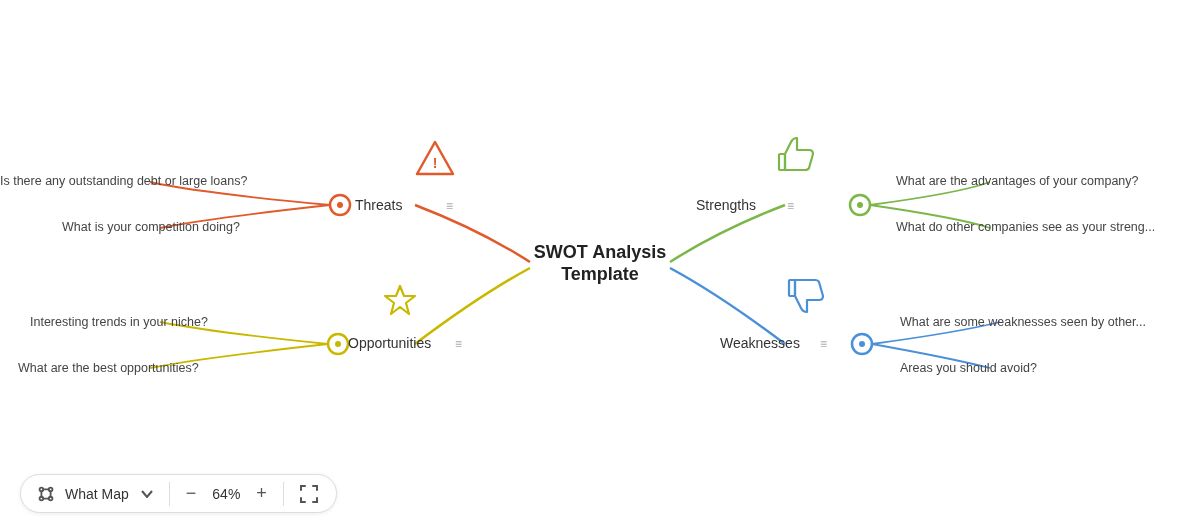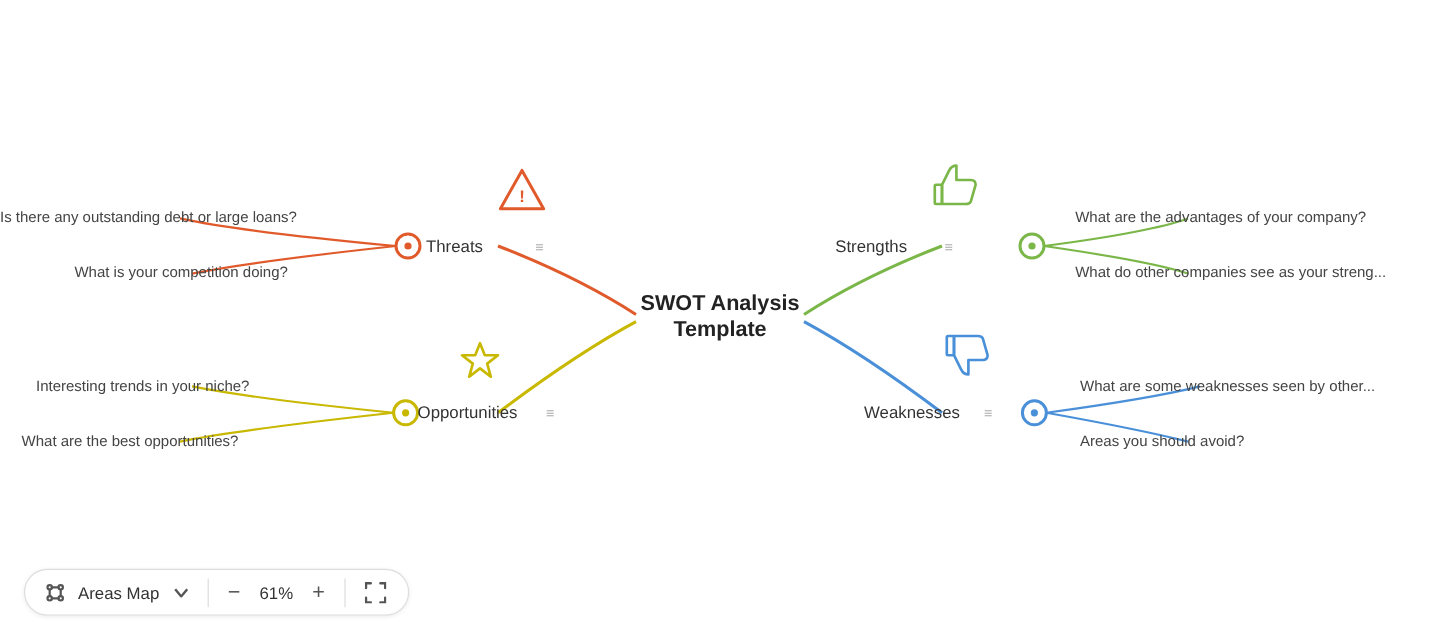--- a/index.html
+++ b/index.html
@@ -169,33 +169,33 @@
     <svg class="mindmap-icon" viewBox="0 0 24 24" fill="none" stroke="#555" stroke-width="2" stroke-linecap="round">
       <circle cx="7" cy="7" r="2"></circle>
       <circle cx="17" cy="7" r="2"></circle>
       <circle cx="7" cy="17" r="2"></circle>
       <circle cx="17" cy="17" r="2"></circle>
       <line x1="9" y1="7" x2="15" y2="7"></line>
       <line x1="7" y1="9" x2="7" y2="15"></line>
       <line x1="9" y1="17" x2="15" y2="17"></line>
       <line x1="17" y1="9" x2="17" y2="15"></line>
     </svg>
-    <span class="toolbar-label">Areas Map</span>
+    <span class="toolbar-label">What Map</span>
     <button class="toolbar-btn">
       <svg width="12" height="8" viewBox="0 0 12 8" fill="none" stroke="#555" stroke-width="2">
         <polyline points="1,1 6,7 11,1"></polyline>
       </svg>
     </button>
   </div>
 
   <div class="toolbar-divider"></div>
 
   <div class="toolbar-section">
     <button class="toolbar-btn">−</button>
-    <span class="zoom-value">61%</span>
+    <span class="zoom-value">64%</span>
     <button class="toolbar-btn">+</button>
   </div>
 
   <div class="toolbar-divider"></div>
 
   <button class="toolbar-btn">
     <svg width="18" height="18" viewBox="0 0 18 18" fill="none" stroke="#555" stroke-width="2" stroke-linecap="round">
       <polyline points="1,5 1,1 5,1"></polyline>
       <polyline points="13,1 17,1 17,5"></polyline>
       <polyline points="17,13 17,17 13,17"></polyline>

